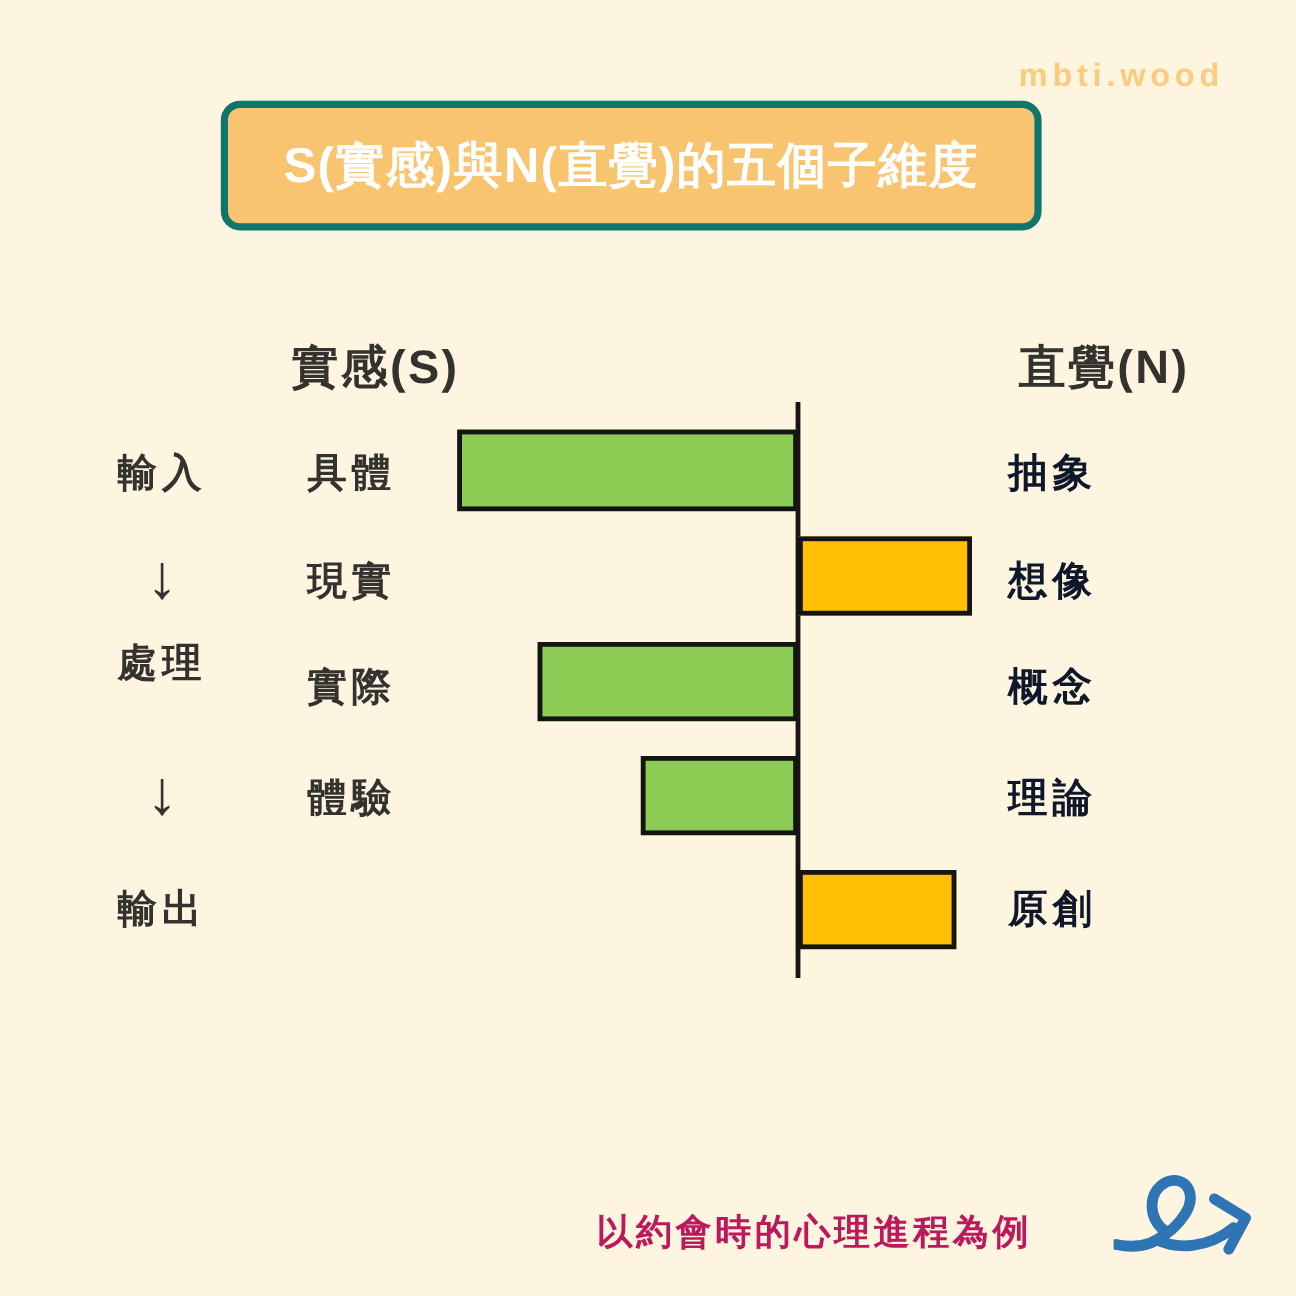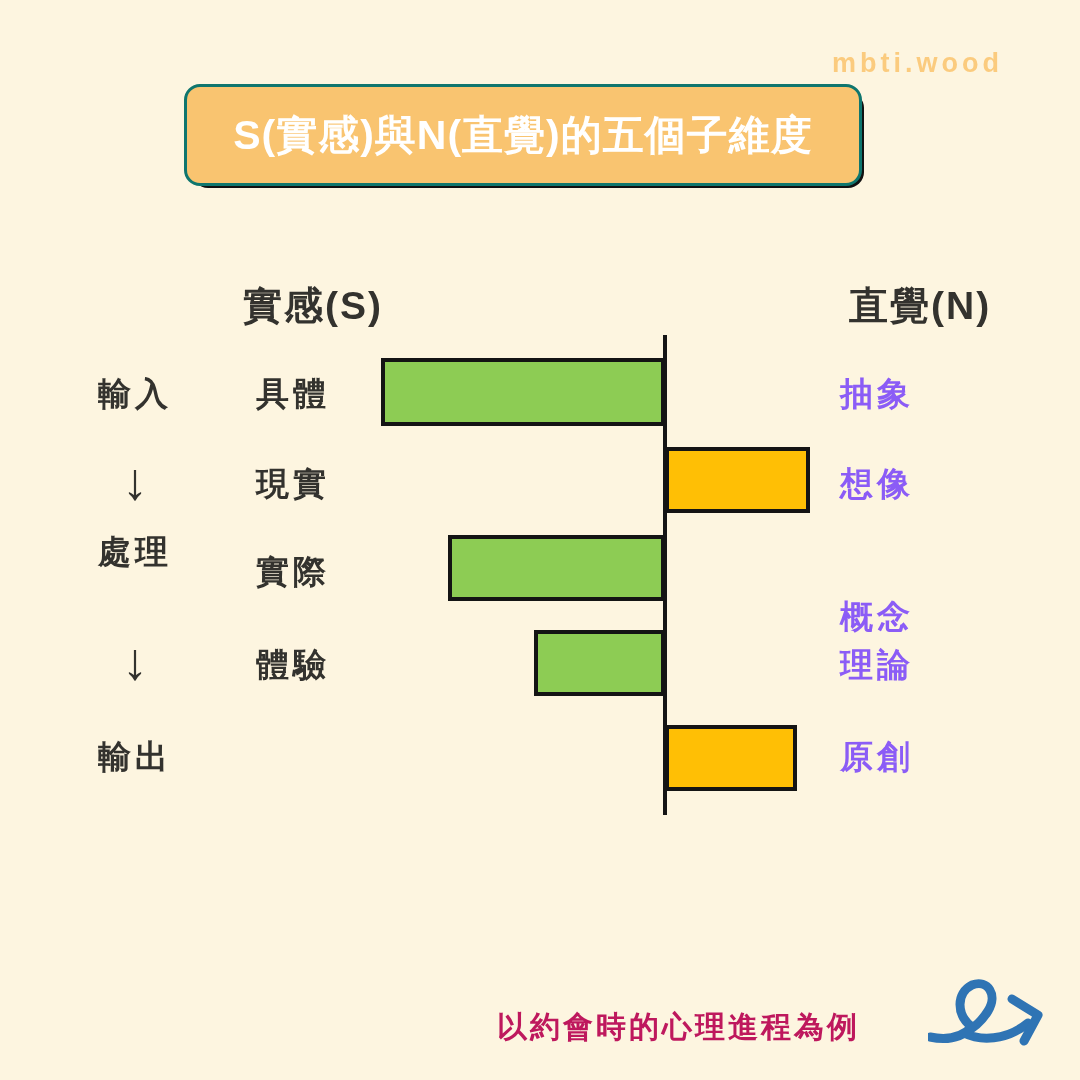--- a/index.html
+++ b/index.html
@@ -4,33 +4,33 @@
 <style>
   html,body{margin:0;padding:0;}
   body{
     width:1080px;height:1080px;
     background:#FDF5E0;
     font-family:"Liberation Sans","DejaVu Sans",sans-serif;
     overflow:hidden;position:relative;
   }
   
   #watermark{
-    position:absolute;right:77px;top:48px;
+    position:absolute;right:60px;top:48px;
     font-size:27px;font-weight:bold;letter-spacing:4px;
     color:#FBCB7E;
   }
   
   #title-shadow{
     position:absolute;left:192px;top:92px;
     width:672px;height:96px;background:#111111;border-radius:16px;
   }
   #title-box{
     position:absolute;left:184px;top:84px;
     width:672px;height:96px;background:#F9C470;
-    border:3px solid #0f766e;border-radius:16px;
+    border:6px solid #0f766e;border-radius:16px;
     display:flex;align-items:center;justify-content:center;
   }
   #title-text{
     color:#FFFFFF;font-size:41px;font-weight:bold;letter-spacing:1px;
     white-space:nowrap;
   }
   
   #chart{
     position:absolute;left:0;top:0;width:1080px;height:1080px;
   }
@@ -55,21 +55,21 @@
   .arrow-down{
     position:absolute;left:60px;width:150px;text-align:center;
     font-size:52px;font-weight:normal;color:#33322E;line-height:1;
   }
   .s-label{
     position:absolute;left:218px;width:150px;text-align:center;
     font-size:33px;font-weight:bold;color:#33322E;letter-spacing:4px;
   }
   .n-label{
     position:absolute;left:840px;width:170px;text-align:left;
-    font-size:33px;font-weight:bold;color:#8b5cf6;letter-spacing:4px;
+    font-size:33px;font-weight:bold;color:#0f172a;letter-spacing:4px;
   }
   .bar{
     position:absolute;border:4px solid #141414;box-sizing:border-box;
   }
   .bar.s{background:#8DCC54;}
   .bar.n{background:#FFBF05;}
 
   
   #footer-text{
     position:absolute;left:497px;top:1007px;
@@ -108,21 +108,21 @@
     <div class="arrow-down" style="top:455px;">↓</div>
     <div class="s-label" style="top:462px;">現實</div>
     <div class="bar n" style="top:447px;left:665px;width:145px;height:66px;"></div>
     <div class="n-label" style="top:462px;">想像</div>
   </div>
 
   <div class="row">
     <div class="stage-label" style="top:530px;">處理</div>
     <div class="s-label" style="top:550px;">實際</div>
     <div class="bar s" style="top:535px;left:448px;width:217px;height:66px;"></div>
-    <div class="n-label" style="top:550px;margin-top:45px;">概念</div>
+    <div class="n-label" style="top:550px;">概念</div>
   </div>
 
   <div class="row">
     <div class="arrow-down" style="top:635px;">↓</div>
     <div class="s-label" style="top:643px;">體驗</div>
     <div class="bar s" style="top:630px;left:534px;width:131px;height:66px;"></div>
     <div class="n-label" style="top:643px;">理論</div>
   </div>
 
   <div class="row">

